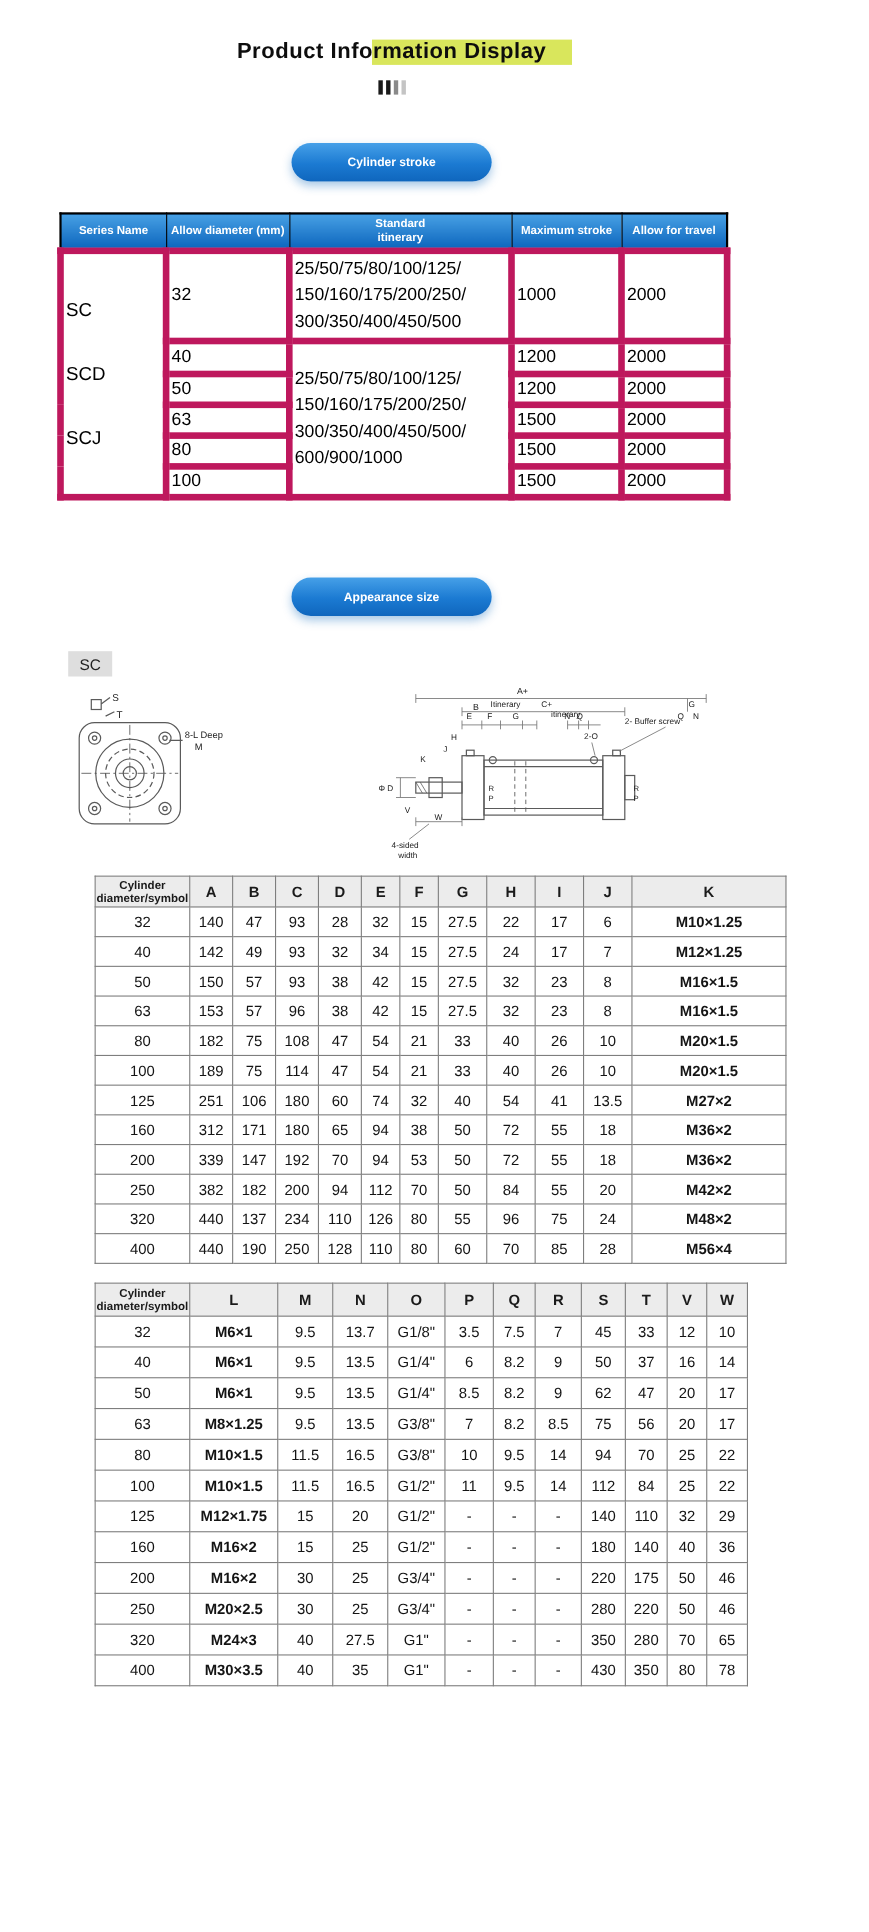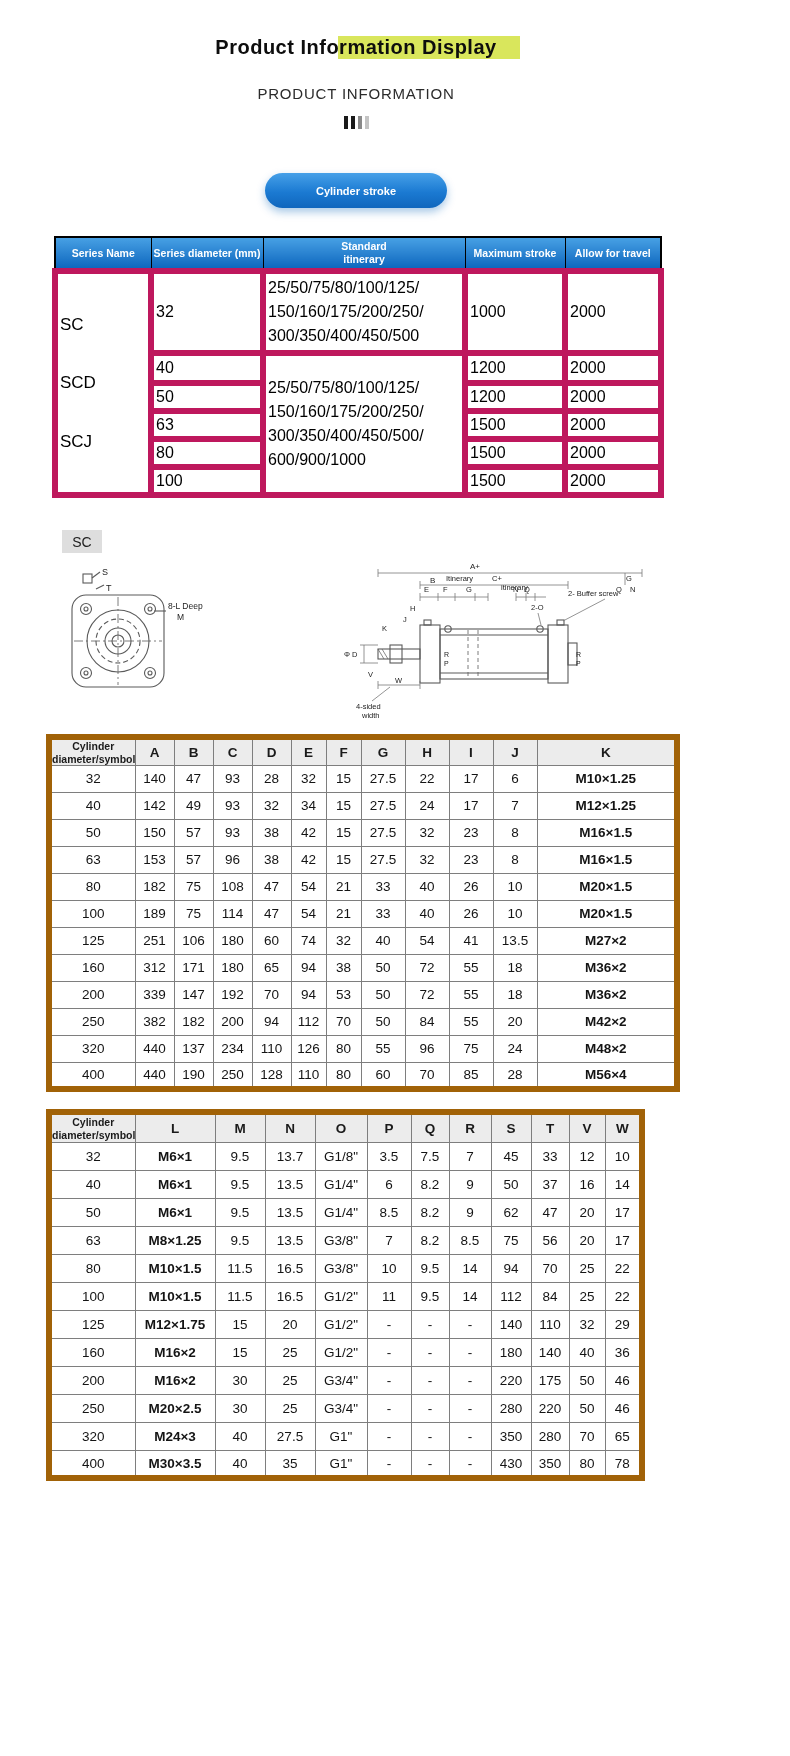--- a/index.html
+++ b/index.html
@@ -56,21 +56,21 @@
   .sc-tag {
     margin: 32px 0 0 62px; width: 40px; height: 23px; background: #dedede;
     color: #222; font-size: 14px; display: flex; align-items: center; justify-content: center;
   }
   .diagrams { margin-top: 6px; display: flex; align-items: flex-start; }
   .svg-front { margin-left: 50px; }
   .svg-side  { margin-left: 55px; }
   svg text { fill: #222; font-family: "Liberation Sans", sans-serif; }
 
   
-  .dim-table { margin-left: 46px; border: 6px solid #a16207; }
+  .dim-table { margin-left: 86px; border: 1px solid #a16207; }
   .dim-table th {
     background: #ececec; border: 1px solid #7e7e7e; font-size: 13.5px; font-weight: bold;
     white-space: pre-line; line-height: 1.15; color: #1a1a1a;
   }
   .dim-table th.diam { font-size: 10.5px; font-weight: bold; }
   .dim-table td {
     border: 1px solid #7e7e7e; text-align: center; font-size: 13.5px; color: #141414;
     padding: 0;
   }
   .dim-a { margin-top: 10px; width: 628px; }
@@ -79,42 +79,41 @@
   .dim-b { margin-top: 17px; width: 593px; }
   .dim-b th { height: 30px; } .dim-b td { height: 28px; }
   .dim-b td:nth-child(2) { font-weight: bold; }
 </style>
 </head>
 <body>
 
 <div class="content">
 
   <h1 class="page-title">Product Information Display</h1>
-  <div class="page-subtitle">PRODUCT INFORMATION</div>
   <div class="bars">
       <i></i>
       <i></i>
       <i></i>
       <i></i>
     </div>
 
   <button class="pill pill-1">Cylinder stroke</button>
 
   <table class="stroke-table">
     <colgroup>
       <col style="width:96px">
         <col style="width:112px">
         <col style="width:202px">
         <col style="width:100px">
         <col style="width:96px">
     </colgroup>
     <thead>
       <tr>
         <th>Series Name</th>
-        <th>Series diameter (mm)</th>
+        <th>Allow diameter (mm)</th>
         <th>Standard
 itinerary</th>
         <th>Maximum stroke</th>
         <th>Allow for travel</th>
       </tr>
     </thead>
     <tbody>
       <tr class="row-tall">
         <td rowspan="6">
           <div class="series-stack">
@@ -155,20 +154,21 @@
         <td>2000</td>
       </tr>
       <tr class="row-std">
         <td>100</td>
         <td>1500</td>
         <td>2000</td>
       </tr>
     </tbody>
   </table>
 
+  <button class="pill pill-2">Appearance size</button>
 
   <div class="sc-tag">SC</div>
 
   <div class="diagrams">
 
     <svg class="svg-front" width="215" height="150" viewBox="0 0 215 150">
       <g stroke="#5a5a5a" fill="none" stroke-width="1.1">
         <rect x="22" y="36" width="92" height="92" rx="14"></rect>
         <circle cx="36" cy="50" r="5.5"></circle>
           <circle cx="36" cy="50" r="2"></circle>

